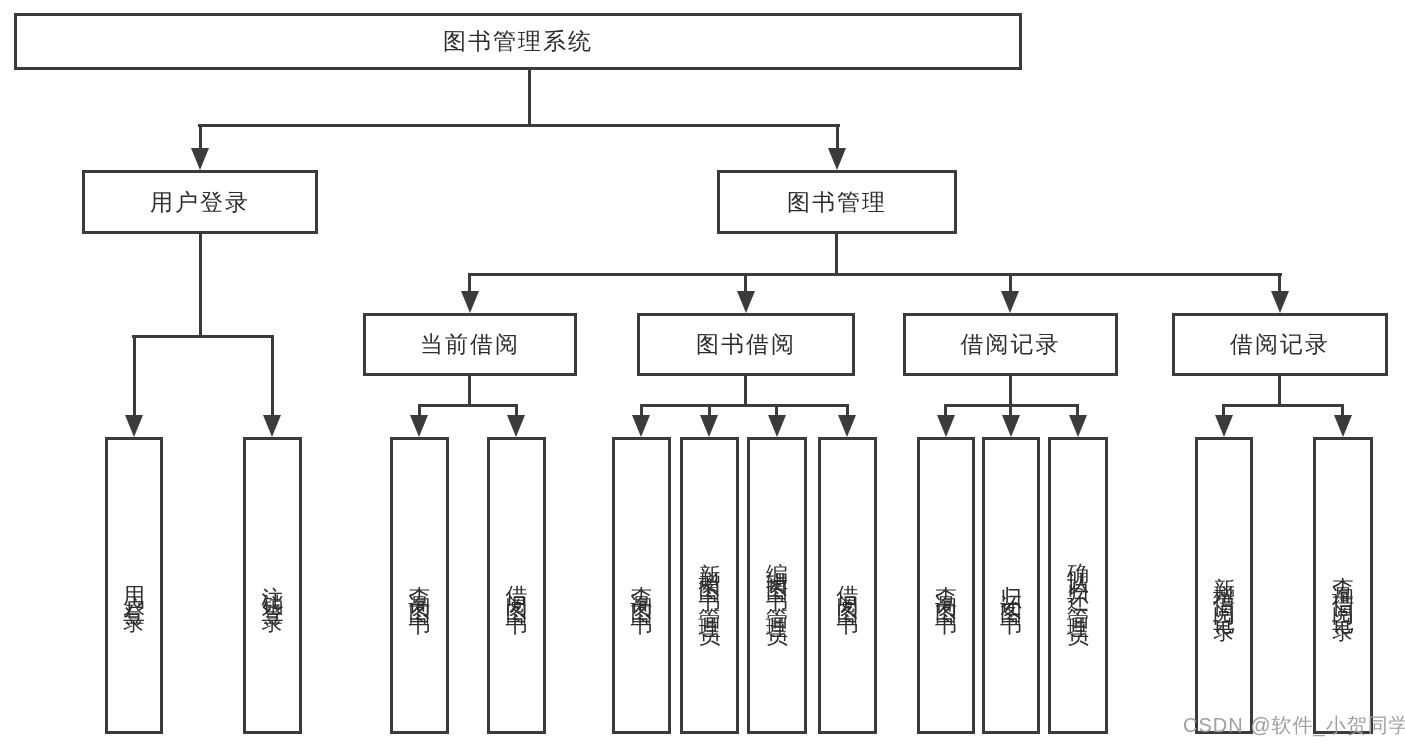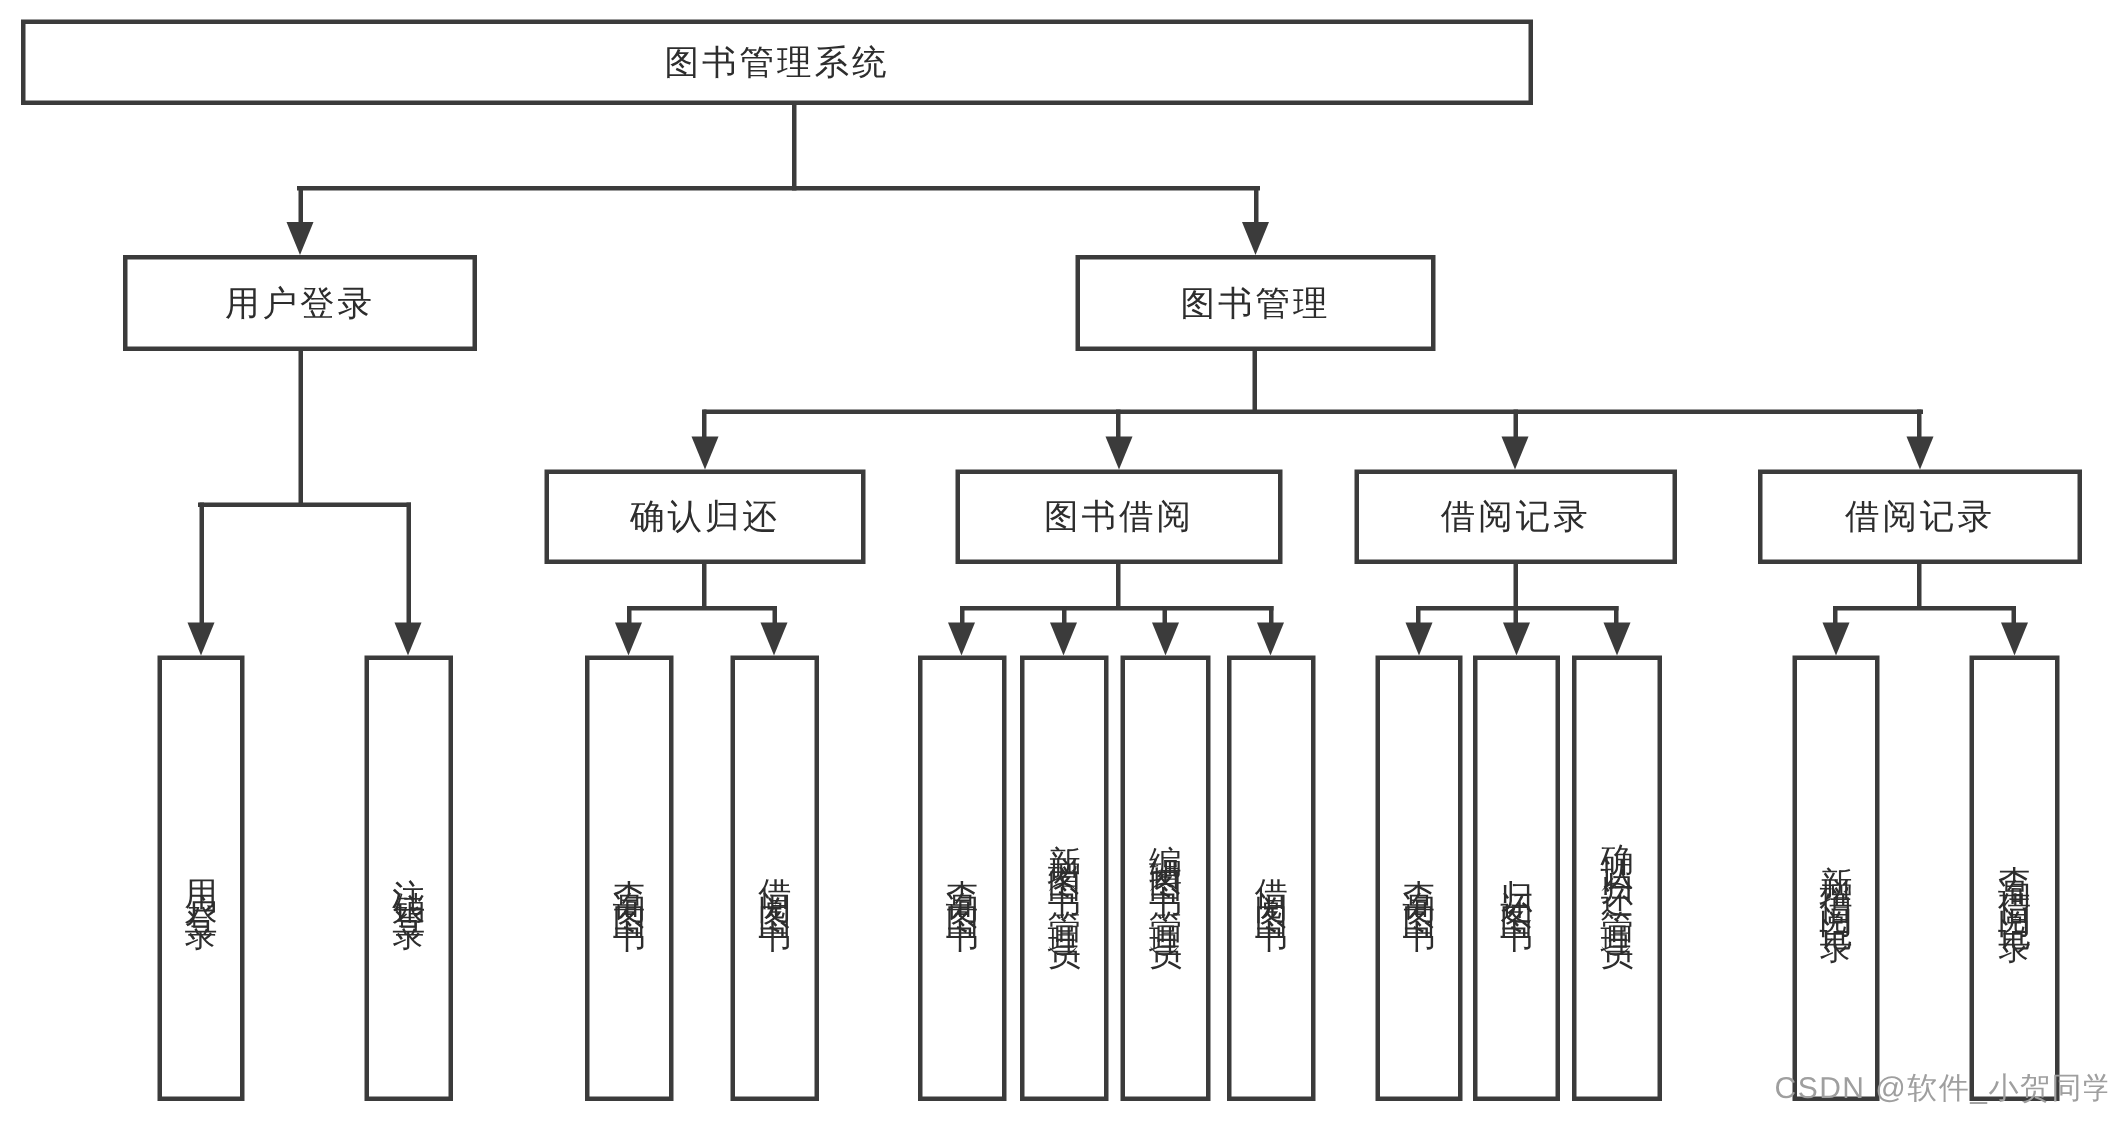--- a/index.html
+++ b/index.html
@@ -43,21 +43,21 @@
   </div>
 
   <div class="hbox" style="left:82px;top:170px;width:236px;height:64px">
     <span>用户登录</span>
   </div>
   <div class="hbox" style="left:717px;top:170px;width:240px;height:64px">
     <span>图书管理</span>
   </div>
 
   <div class="hbox" style="left:363px;top:313px;width:214px;height:63px">
-    <span>确认归还</span>
+    <span>当前借阅</span>
   </div>
   <div class="hbox" style="left:637px;top:313px;width:218px;height:63px">
     <span>图书借阅</span>
   </div>
   <div class="hbox" style="left:903px;top:313px;width:215px;height:63px">
     <span>借阅记录</span>
   </div>
   <div class="hbox" style="left:1172px;top:313px;width:216px;height:63px">
     <span>借阅记录</span>
   </div>

